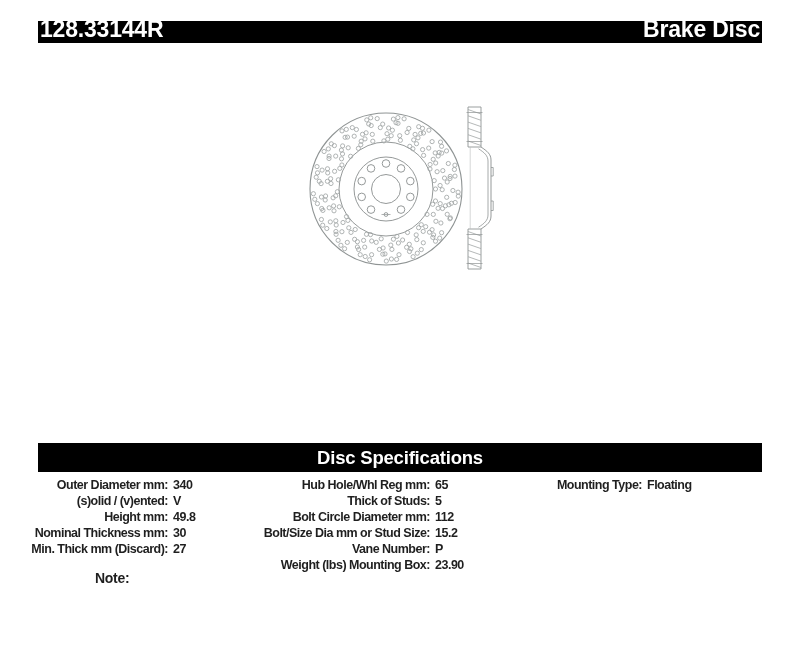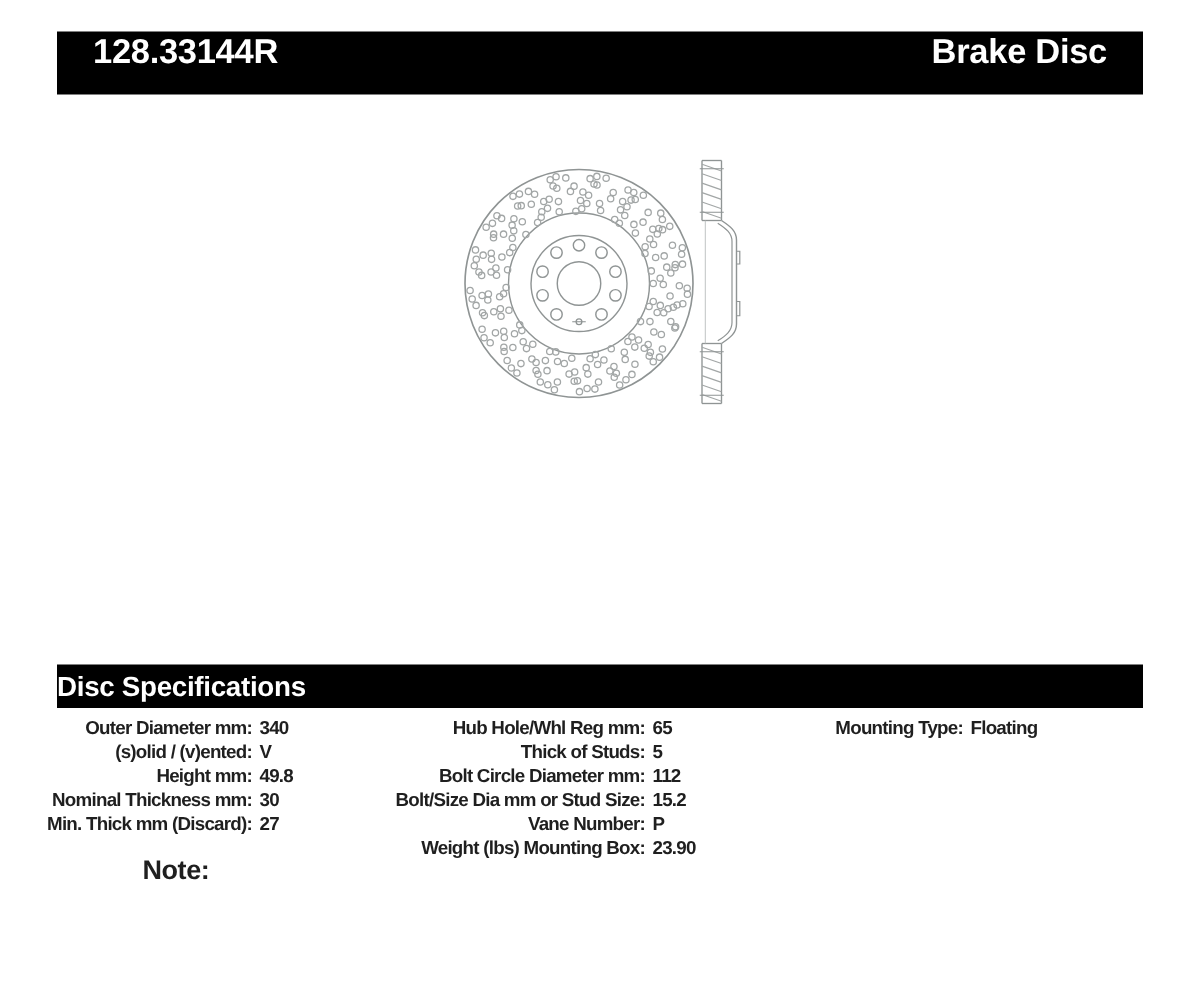--- a/index.html
+++ b/index.html
@@ -2,41 +2,41 @@
 <html style="--bar-bg: #000000; --bar-text: #ffffff; --text-color: #1f1f1f;"><head>
 <meta charset="utf-8">
 <style>
   html,body{margin:0;padding:0;}
   body{
     width:800px;height:655px;background:#ffffff;position:relative;overflow:hidden;
     font-family:"Liberation Sans", sans-serif;
   }
   .bar{position:absolute;background:var(--bar-bg,#000);color:var(--bar-text,#fff);box-sizing:border-box;}
   .header-bar{
-    left:38px;top:21px;width:724px;height:42px;
-    display:flex;justify-content:space-between;align-items:flex-start;
-    padding:0 24px;font-size:23px;font-weight:bold;letter-spacing:-0.2px;
+    left:38px;top:21px;width:724px;height:22px;
+    display:flex;justify-content:space-between;align-items:flex-end;
+    padding:0 2px;font-size:23px;font-weight:bold;letter-spacing:-0.2px;
   }
   .specs-bar{
     left:38px;top:443px;width:724px;height:29px;
-    display:flex;justify-content:flex-start;align-items:center;
+    display:flex;justify-content:center;align-items:center;
     font-size:18.5px;font-weight:bold;letter-spacing:-0.2px;
   }
   .drawing{position:absolute;left:0;top:0;}
   .spec-col{position:absolute;top:477px;}
   .spec-row{
     display:flex;height:16px;line-height:16px;
     font-size:12.5px;font-weight:bold;letter-spacing:-0.5px;
     color:var(--text-color,#1f1f1f);white-space:nowrap;
   }
   .spec-label{display:inline-block;text-align:right;}
   .spec-value{margin-left:5px;text-align:center;}
   .note{
     position:absolute;left:95px;top:570px;
-    font-size:18px;font-weight:bold;letter-spacing:-0.3px;
+    font-size:14px;font-weight:bold;letter-spacing:-0.3px;
     color:var(--text-color,#1f1f1f);
   }
 </style>
 </head>
 <body>
 
 <div class="bar header-bar">
   <span>128.33144R</span>
   <span>Brake Disc</span>
 </div>

